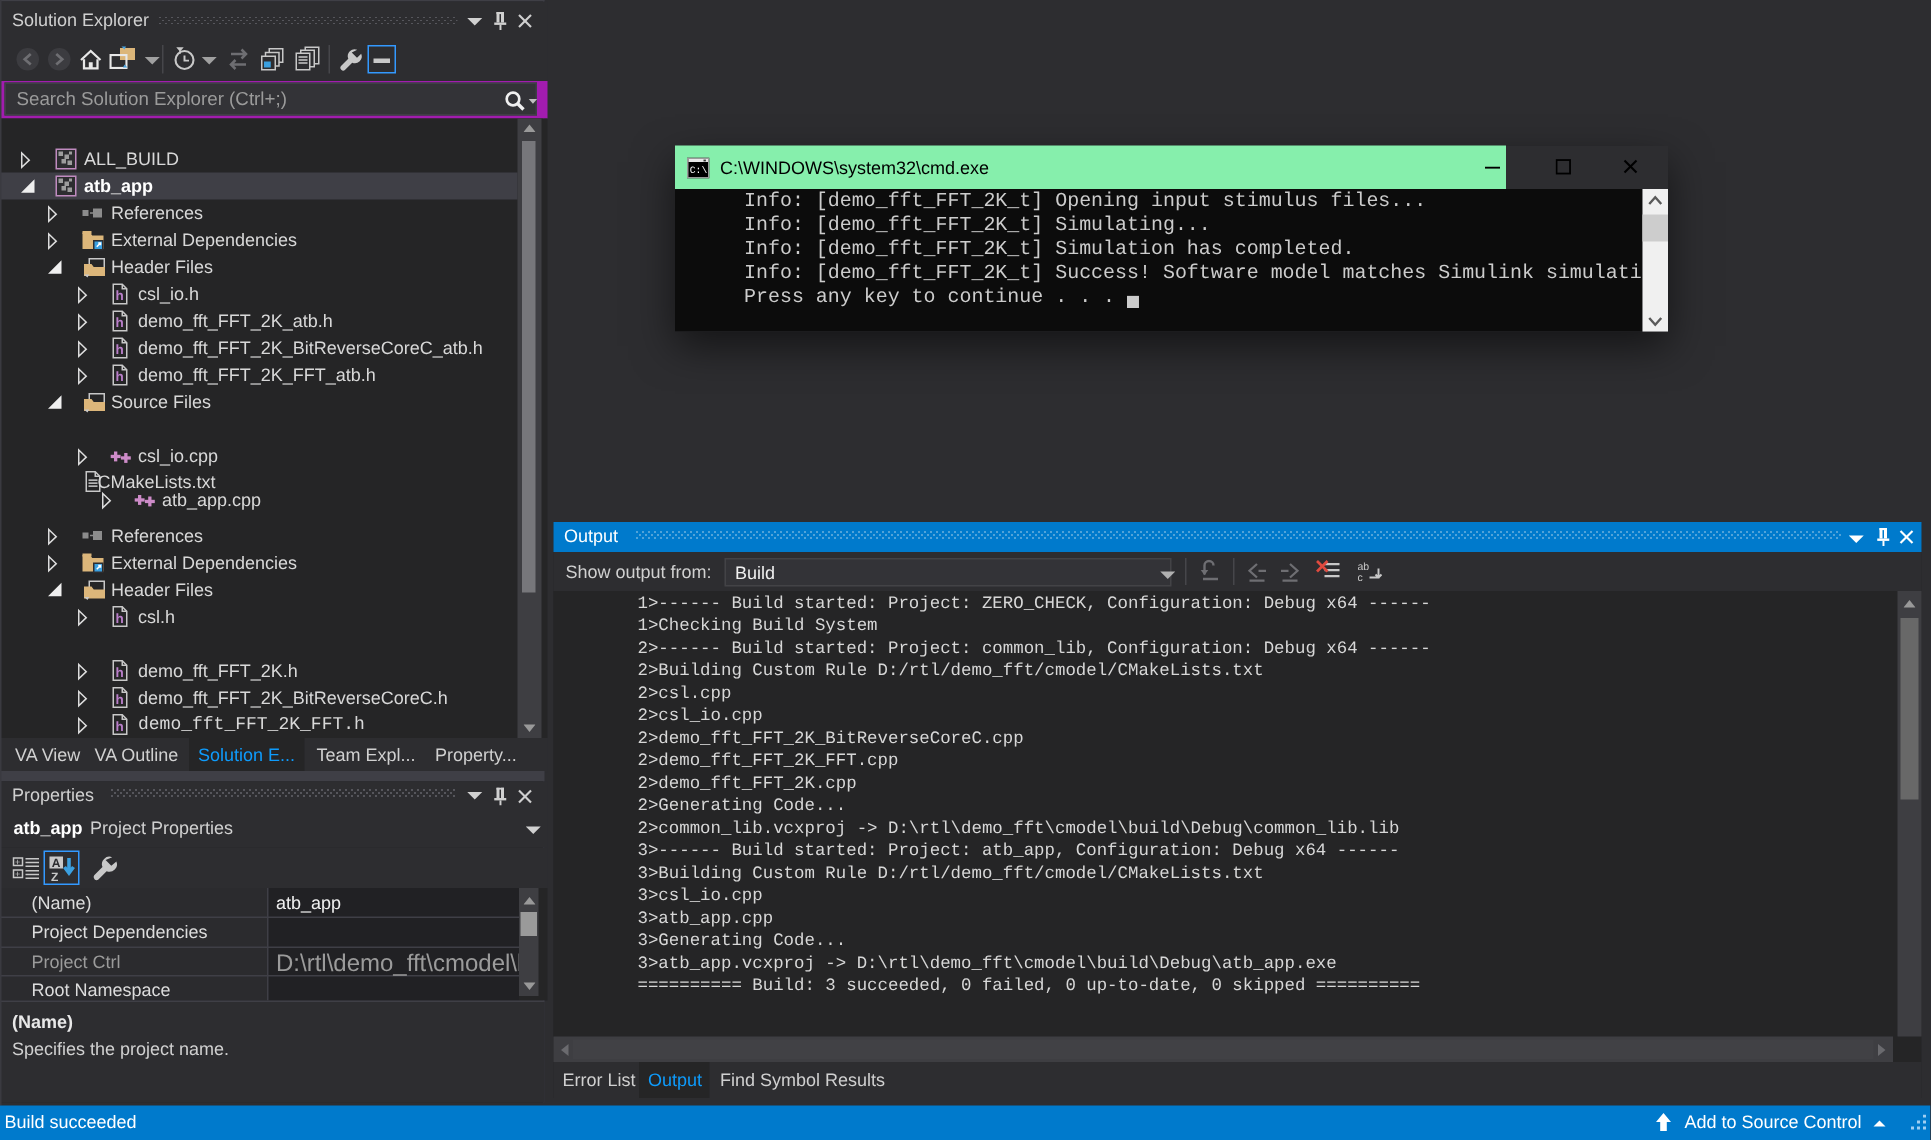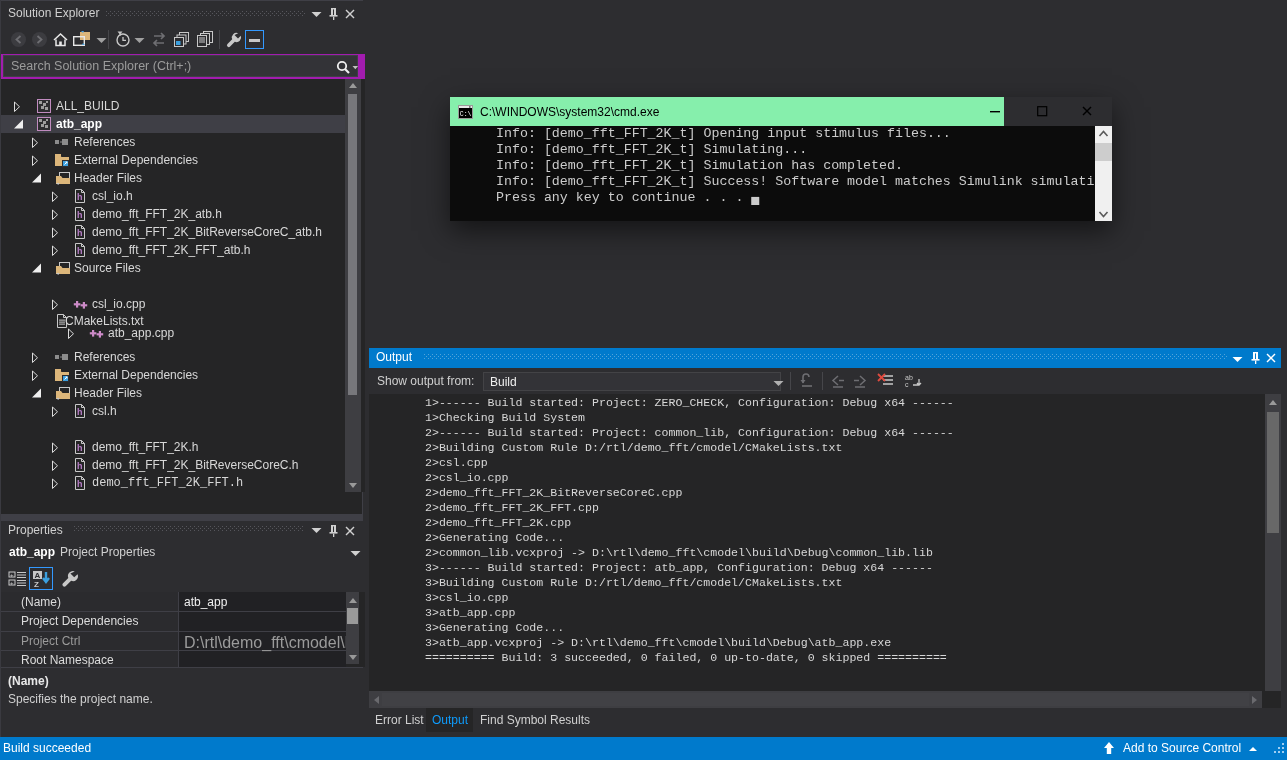--- a/index.html
+++ b/index.html
@@ -627,20 +627,29 @@
         </svg>
       </div>
     <div class="abs" style="left:3px;top:15px;width:9px;height:301px;background:#77777b;"></div>
     <div class="abs" style="left:4px;top:403px;">
         <svg width="8" height="7" viewBox="0 0 8 7">
           <path d="M0 1 L8 1 L4 6 Z" fill="#999"></path>
         </svg>
       </div>
   </div>
 
+  <div class="abs" style="left:0;top:491px;width:365px;height:23px;background:#2d2d30;font-size:12px;color:#d0d0d0;">
+    <div class="abs" style="left:10px;top:4px;">VA View</div>
+    <div class="abs" style="left:63px;top:4px;">VA Outline</div>
+    <div class="abs" style="left:126px;top:0;width:77px;height:23px;background:#252526;color:#0e9bfb;">
+        <div style="margin:4px 0 0 6px;">Solution E...</div>
+      </div>
+    <div class="abs" style="left:211px;top:4px;">Team Expl...</div>
+    <div class="abs" style="left:290px;top:4px;">Property...</div>
+  </div>
 </div>
 
 <div class="abs" style="left:0;top:514px;width:363px;height:7px;background:#3f3f46;"></div>
 
 <div class="abs" style="left:0;top:521px;width:363px;height:214px;background:#252526;border-right:1px solid #3f3f46;">
   <div class="abs" style="left:0;top:0;width:365px;height:19px;background:#2d2d30;">
     <div class="abs ttl" style="left:8px;top:2px;">Properties</div>
     <div class="abs" id="dots-pr" style="left:74px;top:5px;">
         <svg width="230" height="6" shape-rendering="crispEdges">
           <g fill="#56565c">

